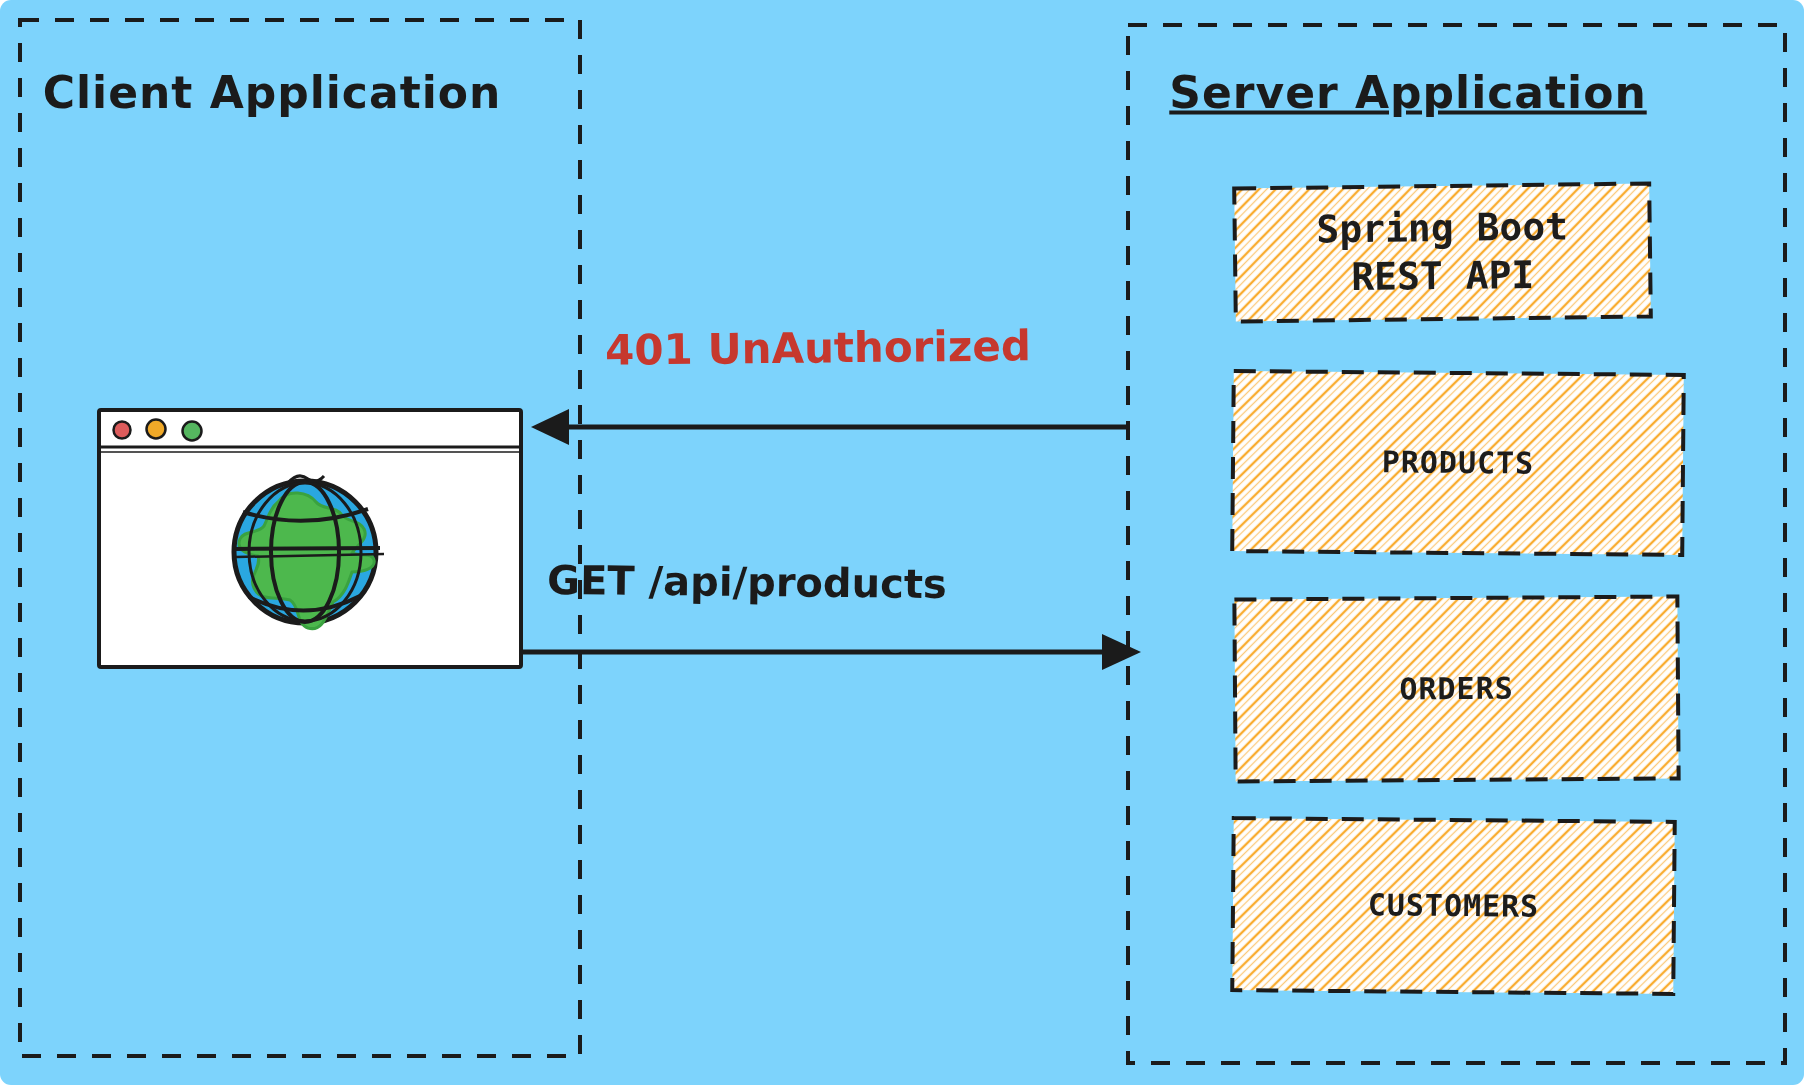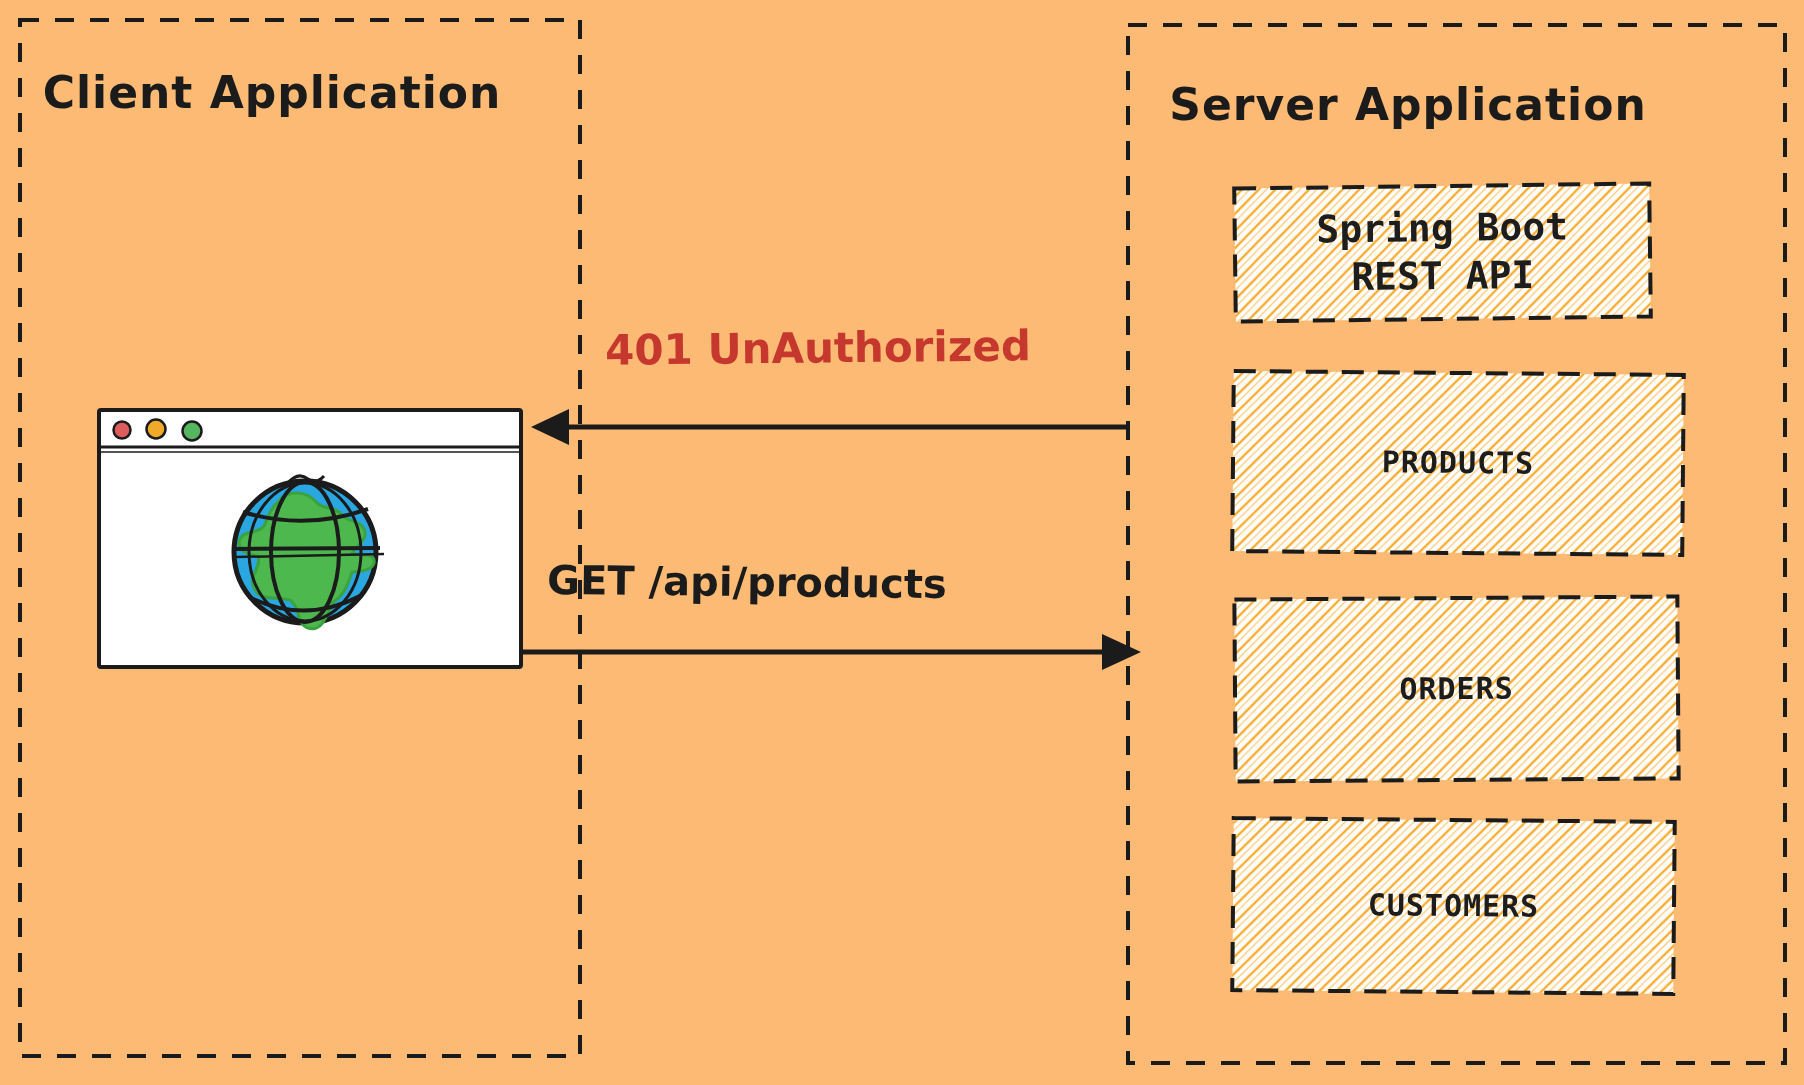--- a/index.html
+++ b/index.html
@@ -4,24 +4,25 @@
 <style>
   html, body {
     margin: 0;
     padding: 0;
     background: #ffffff;
   }
   .canvas {
     position: relative;
     width: 1804px;
     height: 1085px;
-    background: #fdba74;
+    background: #7dd3fc;
     overflow: hidden;
     font-family: "DejaVu Sans", sans-serif;
     color: #1b1b1b;
+    border-radius: 11px;
   }
   .diagram-svg {
     position: absolute;
     left: 0;
     top: 0;
   }
   .hand-label {
     position: absolute;
     transform: translate(-50%, -50%);
     font-family: "DejaVu Sans", sans-serif;
@@ -119,21 +120,21 @@
       <polygon points="531,427 569,409 569,445" fill="#1b1b1b"></polygon>
     </g>
 
     <g>
       <line x1="523" y1="652" x2="1105" y2="652" stroke="#1b1b1b" stroke-width="5"></line>
       <polygon points="1141,652 1102,634 1102,670" fill="#1b1b1b"></polygon>
     </g>
   </svg>
 
   <div class="hand-label box-title" style="left:272px; top:92px;">Client Application</div>
-  <div class="hand-label box-title" style="left:1408px; top:104px;">Server Application</div>
+  <div class="hand-label box-title" style="left:1408px; top:92px;text-decoration:underline;">Server Application</div>
 
   <div class="hand-label arrow-label-response" style="left: 818px; top: 348px; color: rgb(198, 56, 46);">401 UnAuthorized</div>
   <div class="hand-label arrow-label-request" style="left: 747px; top: 582px; color: rgb(27, 27, 27);">GET /api/products</div>
 
   <div class="service-label spring" style="left:1235px; top:186px; width:415px; height:133px; transform:rotate(-0.7deg);">Spring Boot
 REST API</div>
   <div class="service-label small" style="left:1233px; top:373px; width:450px; height:180px; transform:rotate(0.5deg);">PRODUCTS</div>
   <div class="service-label small" style="left:1235px; top:598px; width:443px; height:182px; transform:rotate(-0.4deg);">ORDERS</div>
   <div class="service-label small" style="left:1233px; top:820px; width:441px; height:172px; transform:rotate(0.5deg);">CUSTOMERS</div>
 

